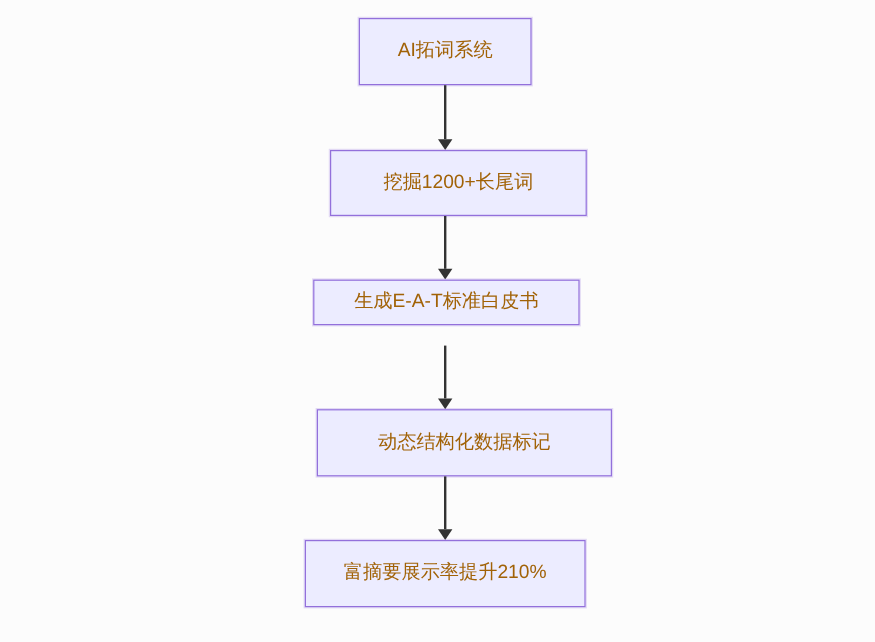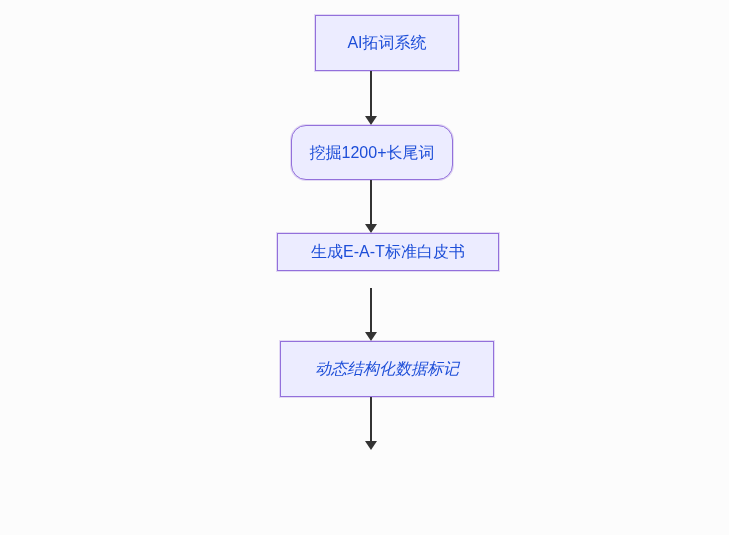--- a/index.html
+++ b/index.html
@@ -14,34 +14,33 @@
     height: 535px;
     background: #fcfcfc;
     overflow: hidden;
   }
   .node {
     position: absolute;
     box-sizing: border-box;
     background: #ececff;
     border: 1px solid #9370db;
     box-shadow: 0 0 0 1px rgba(147, 112, 219, 0.25);
-    color: #1d4ed8;
+    color: #a16207;
     font-size: 16px;
     line-height: 1.2;
     display: flex;
     align-items: center;
     justify-content: center;
     text-align: right;
     white-space: nowrap;
-    margin-left: 16px;
   }
   .node-1 { left: 299px; top: 15px;  width: 144px; height: 56px; }
-  .node-2 { left: 275px; top: 125px; width: 162px; height: 55px; border-radius: 15px; }
+  .node-2 { left: 275px; top: 125px; width: 214px; height: 55px; }
   .node-3 { left: 261px; top: 233px; width: 222px; height: 38px; }
-  .node-4 { left: 264px; top: 341px; width: 214px; height: 56px; font-style: italic; }
+  .node-4 { left: 264px; top: 341px; width: 246px; height: 56px; }
   .node-5 { left: 254px; top: 450px; width: 234px; height: 56px; }
 
   .arrow {
     position: absolute;
     left: 370px;
     width: 2px;
     background: #333333;
   }
   .arrow::after {
     content: "";
@@ -81,14 +80,17 @@
   </div>
 
   <div class="arrow arrow-3"></div>
 
   <div class="node node-4">
     <span>动态结构化数据标记</span>
   </div>
 
   <div class="arrow arrow-4"></div>
 
+  <div class="node node-5">
+    <span>富摘要展示率提升210%</span>
+  </div>
 
 </div>
 
 </body></html>

